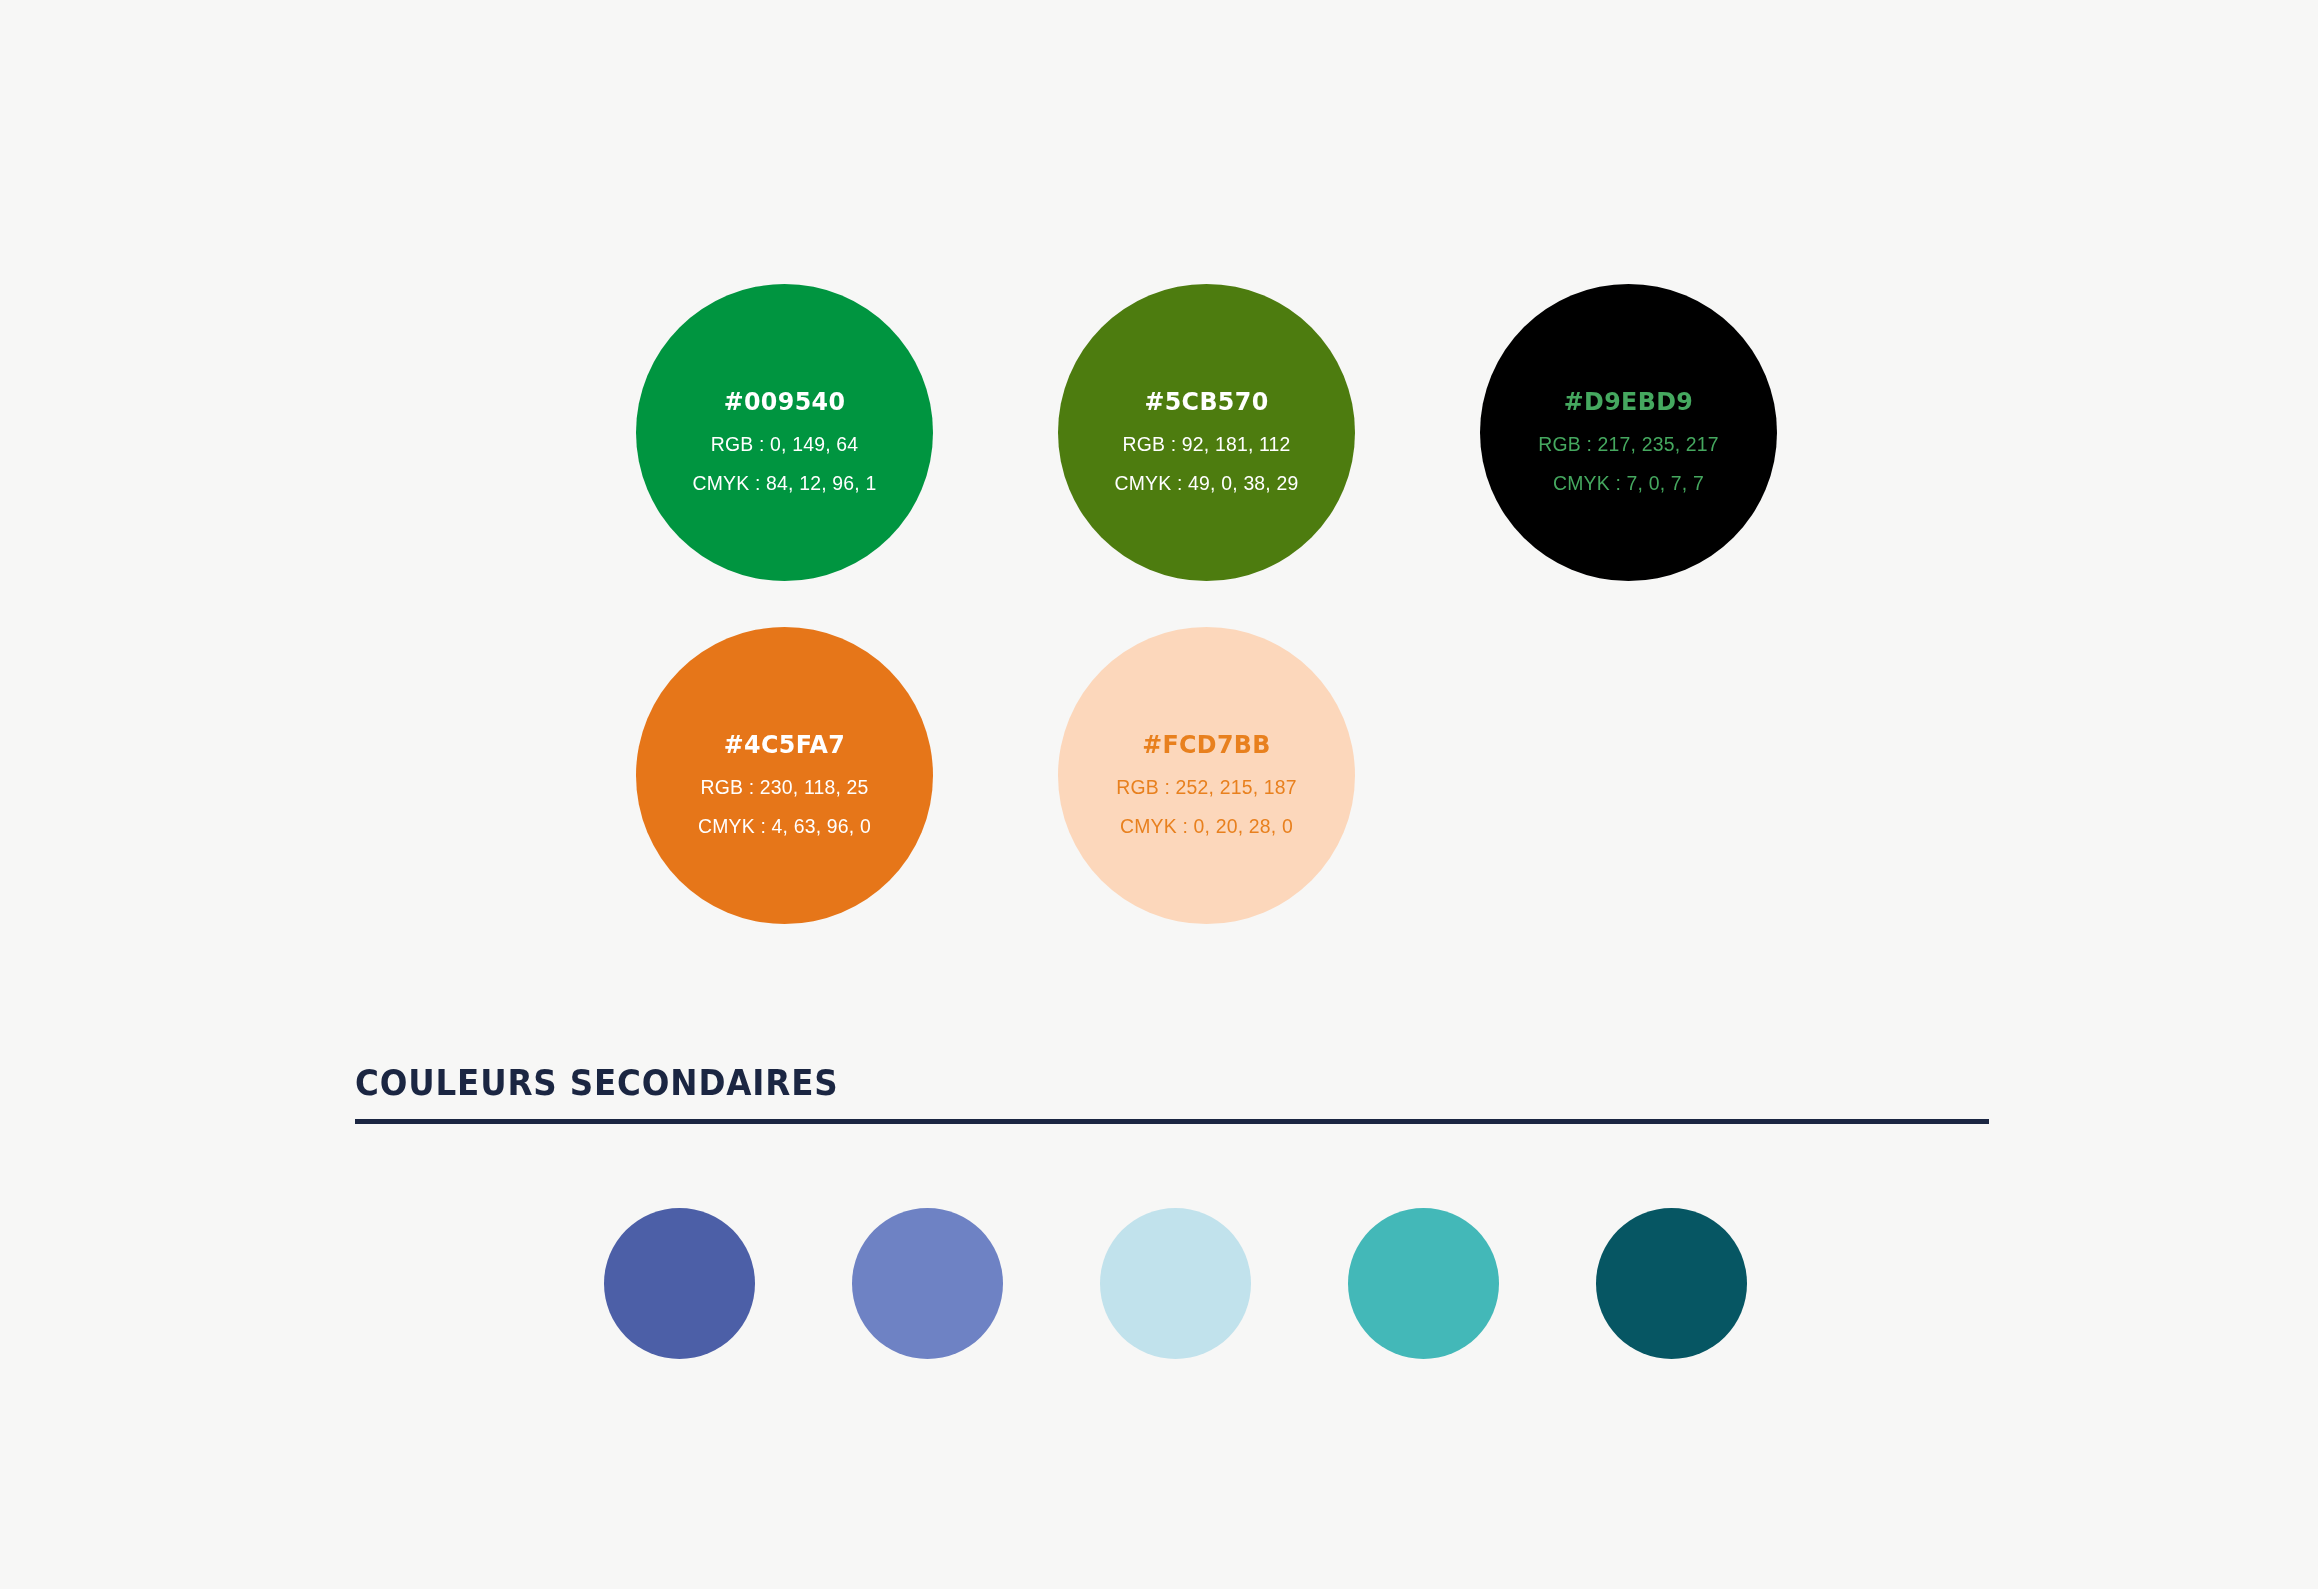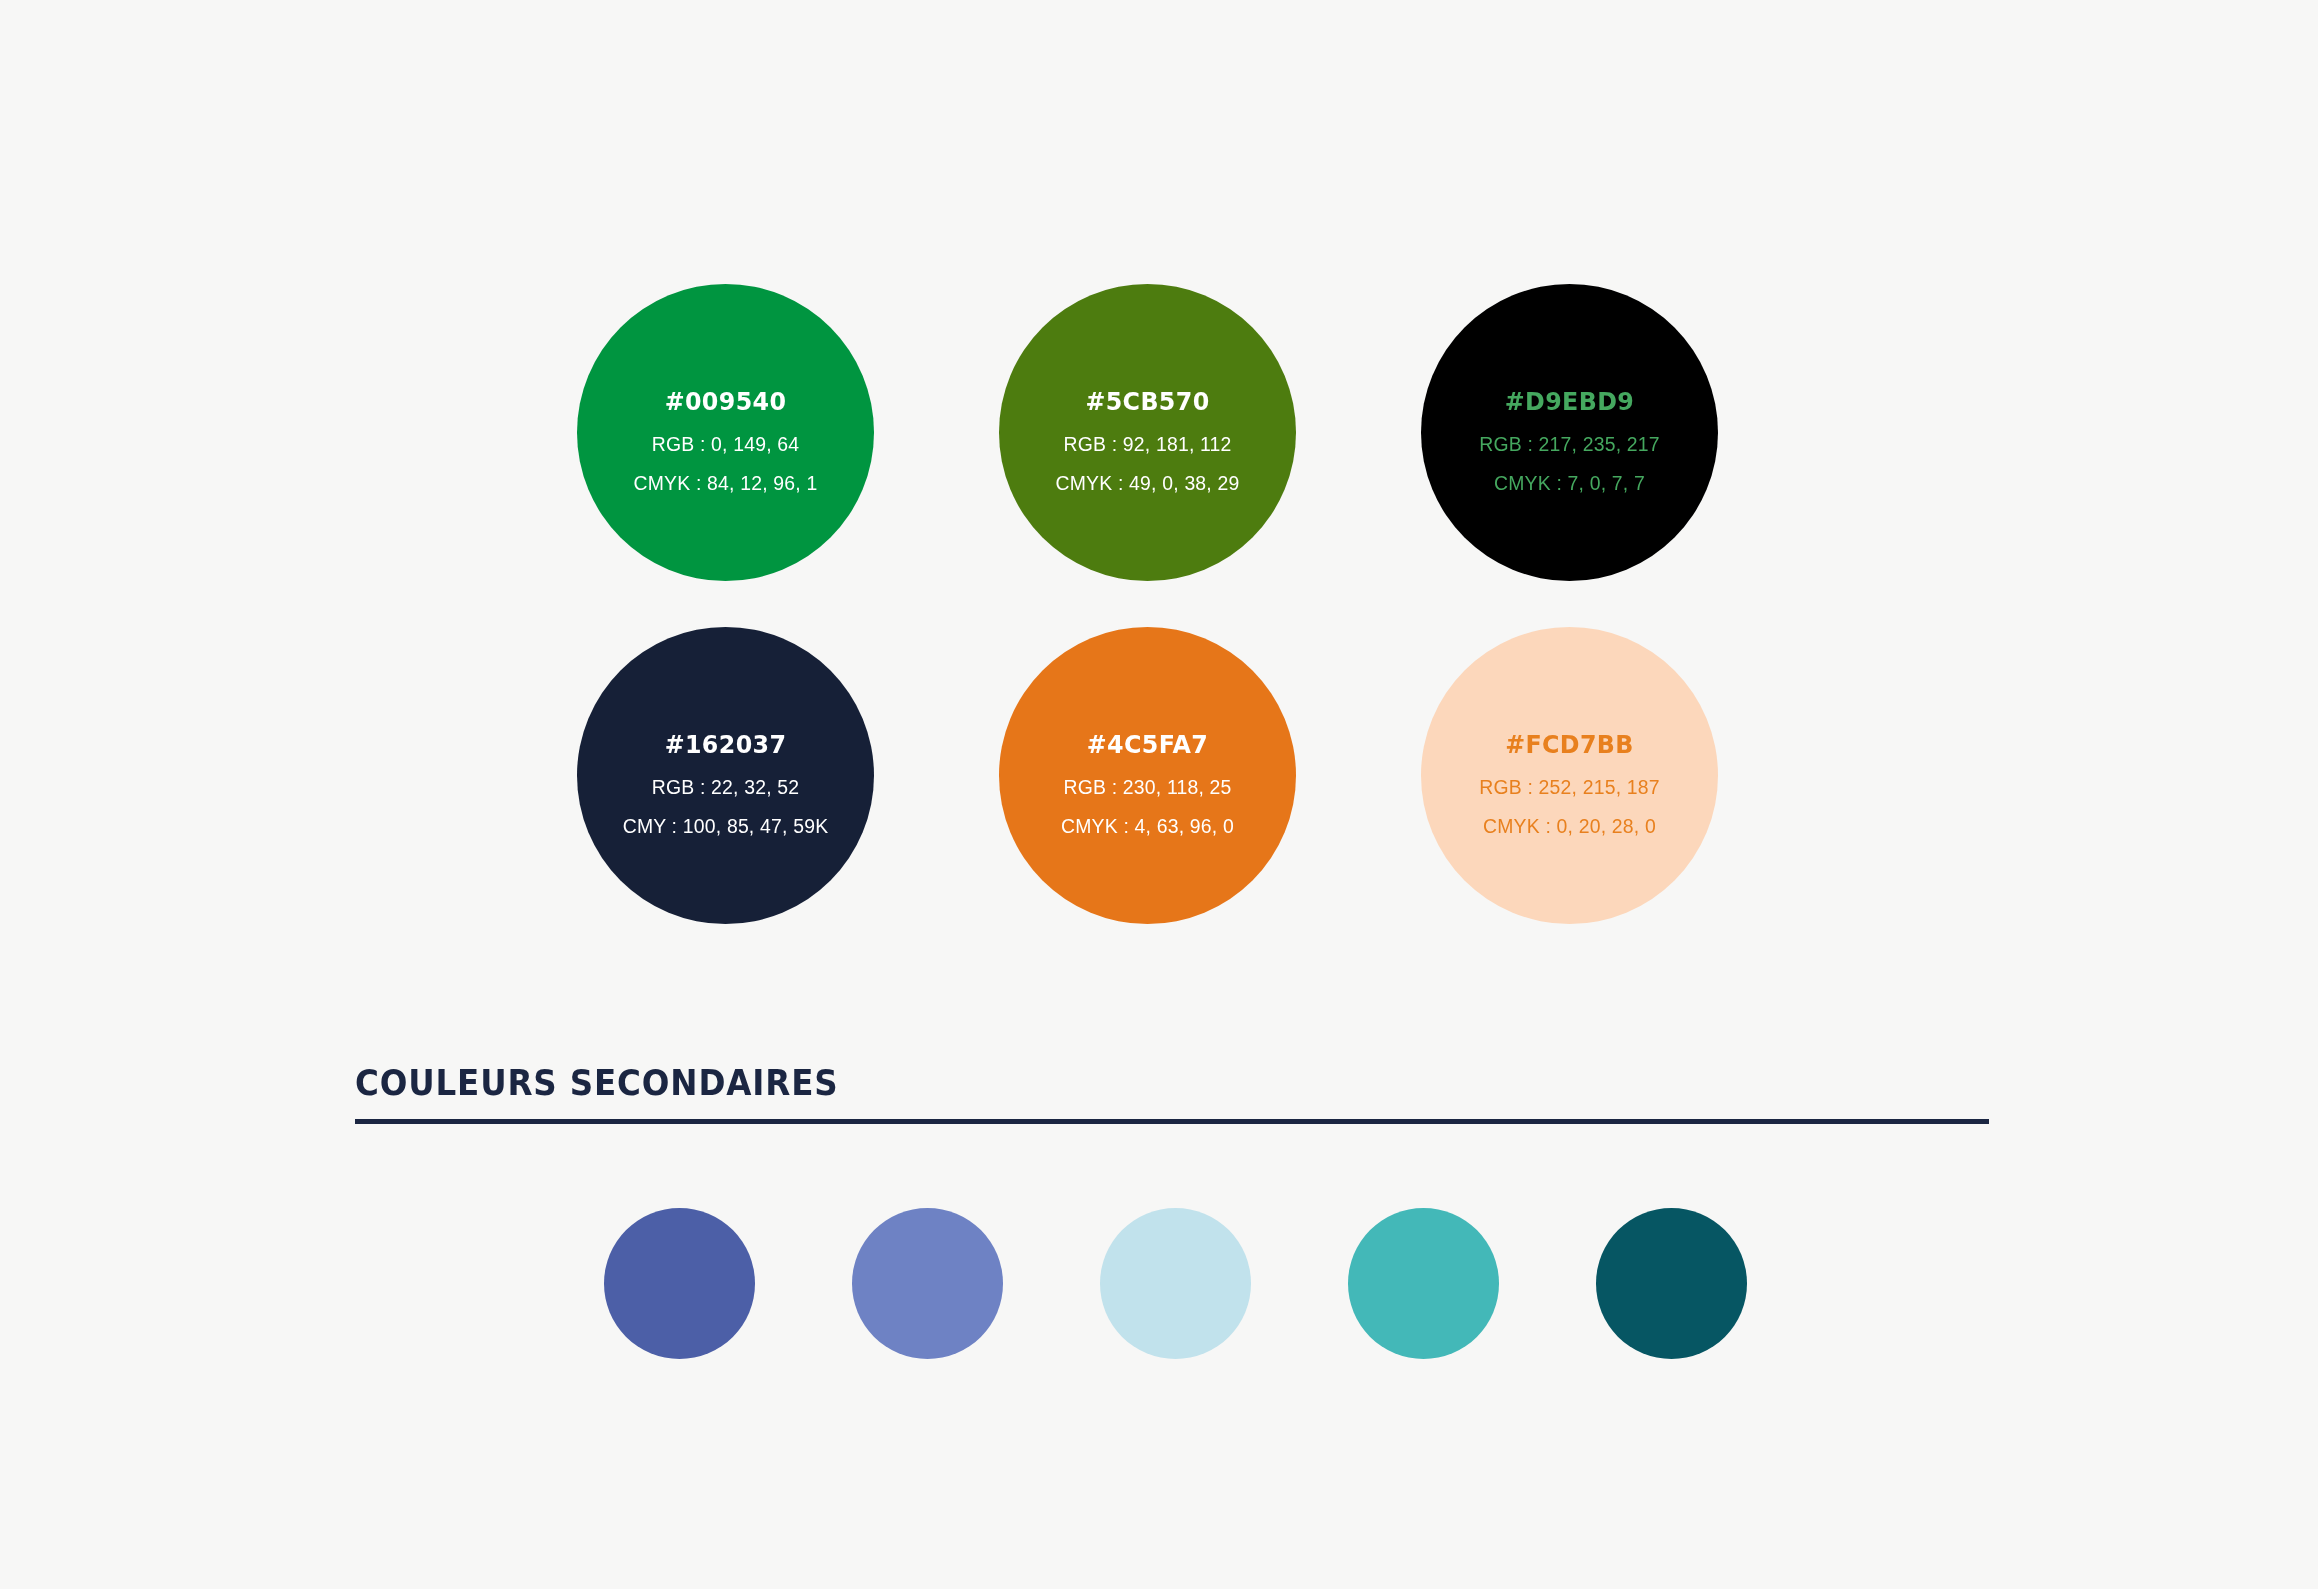--- a/index.html
+++ b/index.html
@@ -46,21 +46,21 @@
 
   #section-principales { top: 152px; }
   #section-secondaires { top: 1066px; }
 
   
   .swatch-grid {
     position: absolute;
     display: grid;
   }
   #primary-grid {
-    left: 577px;
+    left: 636px;
     top: 284px;
     grid-template-columns: repeat(3, 297px);
     grid-auto-rows: 297px;
     column-gap: 125px;
     row-gap: 46px;
   }
   #secondary-grid {
     left: 604px;
     top: 1208px;
     grid-template-columns: repeat(5, 151px);
@@ -137,27 +137,20 @@
     </div>
 
     <div class="swatch" style="background: #000000; color: rgb(69, 168, 95);">
       <div class="swatch-label-stack">
         <div class="swatch-hex">#D9EBD9</div>
         <div class="swatch-rgb">RGB : 217, 235, 217</div>
         <div class="swatch-cmyk">CMYK : 7, 0, 7, 7</div>
       </div>
     </div>
 
-    <div class="swatch" style="background: rgb(22, 32, 55); color: rgb(255, 255, 255);">
-      <div class="swatch-label-stack">
-        <div class="swatch-hex">#162037</div>
-        <div class="swatch-rgb">RGB : 22, 32, 52</div>
-        <div class="swatch-cmyk">CMY : 100, 85, 47, 59K</div>
-      </div>
-    </div>
 
     <div class="swatch" style="background: rgb(230, 118, 25); color: rgb(255, 255, 255);">
       <div class="swatch-label-stack">
         <div class="swatch-hex">#4C5FA7</div>
         <div class="swatch-rgb">RGB : 230, 118, 25</div>
         <div class="swatch-cmyk">CMYK : 4, 63, 96, 0</div>
       </div>
     </div>
 
     <div class="swatch" style="background: rgb(252, 215, 187); color: rgb(232, 128, 30);">

